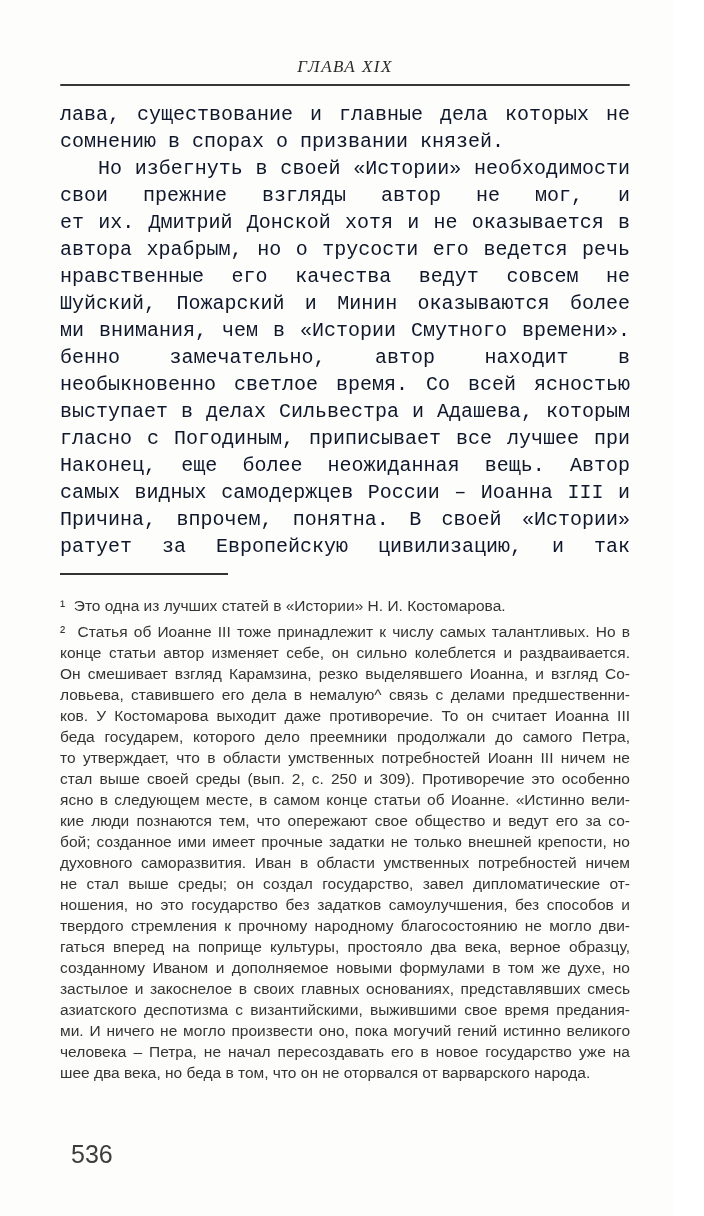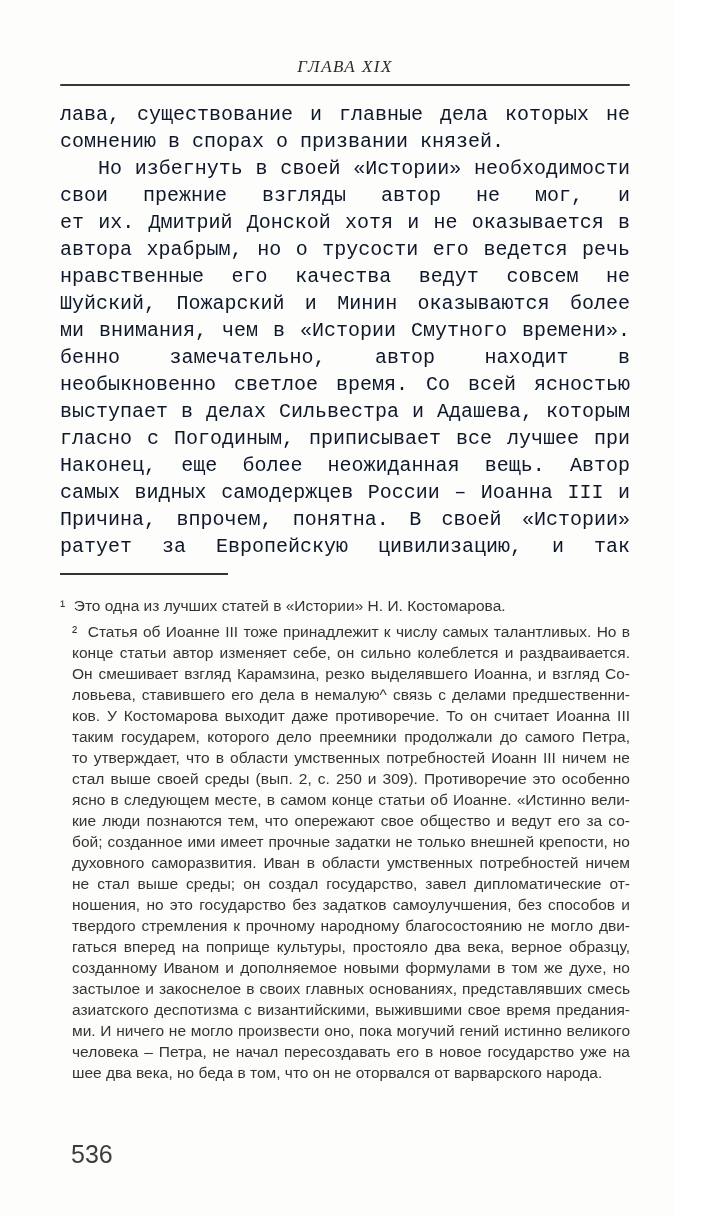--- a/index.html
+++ b/index.html
@@ -55,21 +55,21 @@
     height: 2px;
     background: #333333;
   }
   .footnotes {
     font-family: "Liberation Sans", sans-serif;
     font-size: 15.5px;
     line-height: 21px;
     color: #343434;
   }
   .fn-block-1 { margin-top: 20px; }
-  .fn-block-2 { margin-top: 5px; margin-left: 12px; }
+  .fn-block-2 { margin-top: 5px; }
   .fline {
     text-align: justify;
     text-align-last: justify;
     text-justify: inter-word;
     height: 21px;
     overflow: hidden;
   }
   .fline.pend { text-align-last: left; }
   .page-number {
     position: absolute;
@@ -113,21 +113,21 @@
   <div class="footnotes">
     <div class="fn-block-1">
       <div class="fline pend">¹&nbsp; Это одна из лучших статей в «Истории» Н. И. Костомарова.</div>
     </div>
     <div class="fn-block-2">
       <div class="fline">²&nbsp; Статья об Иоанне III тоже принадлежит к числу самых талантливых. Но в</div>
       <div class="fline">конце статьи автор изменяет себе, он сильно колеблется и раздваивается.</div>
       <div class="fline">Он смешивает взгляд Карамзина, резко выделявшего Иоанна, и взгляд Со-</div>
       <div class="fline">ловьева, ставившего его дела в немалую^ связь с делами предшественни-</div>
       <div class="fline">ков. У Костомарова выходит даже противоречие. То он считает Иоанна III</div>
-      <div class="fline">таким государем, которого дело преемники продолжали до самого Петра,</div>
+      <div class="fline">беда государем, которого дело преемники продолжали до самого Петра,</div>
       <div class="fline">то утверждает, что в области умственных потребностей Иоанн III ничем не</div>
       <div class="fline">стал выше своей среды (вып. 2, с. 250 и 309). Противоречие это особенно</div>
       <div class="fline">ясно в следующем месте, в самом конце статьи об Иоанне. «Истинно вели-</div>
       <div class="fline">кие люди познаются тем, что опережают свое общество и ведут его за со-</div>
       <div class="fline">бой; созданное ими имеет прочные задатки не только внешней крепости, но</div>
       <div class="fline">духовного саморазвития. Иван в области умственных потребностей ничем</div>
       <div class="fline">не стал выше среды; он создал государство, завел дипломатические от-</div>
       <div class="fline">ношения, но это государство без задатков самоулучшения, без способов и</div>
       <div class="fline">твердого стремления к прочному народному благосостоянию не могло дви-</div>
       <div class="fline">гаться вперед на поприще культуры, простояло два века, верное образцу,</div>

